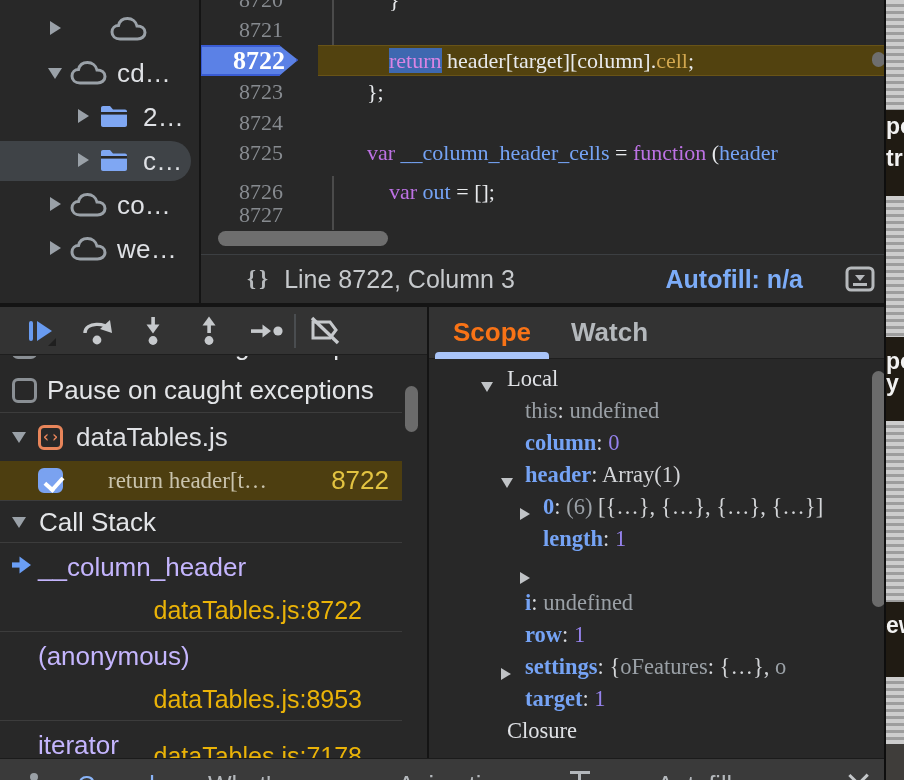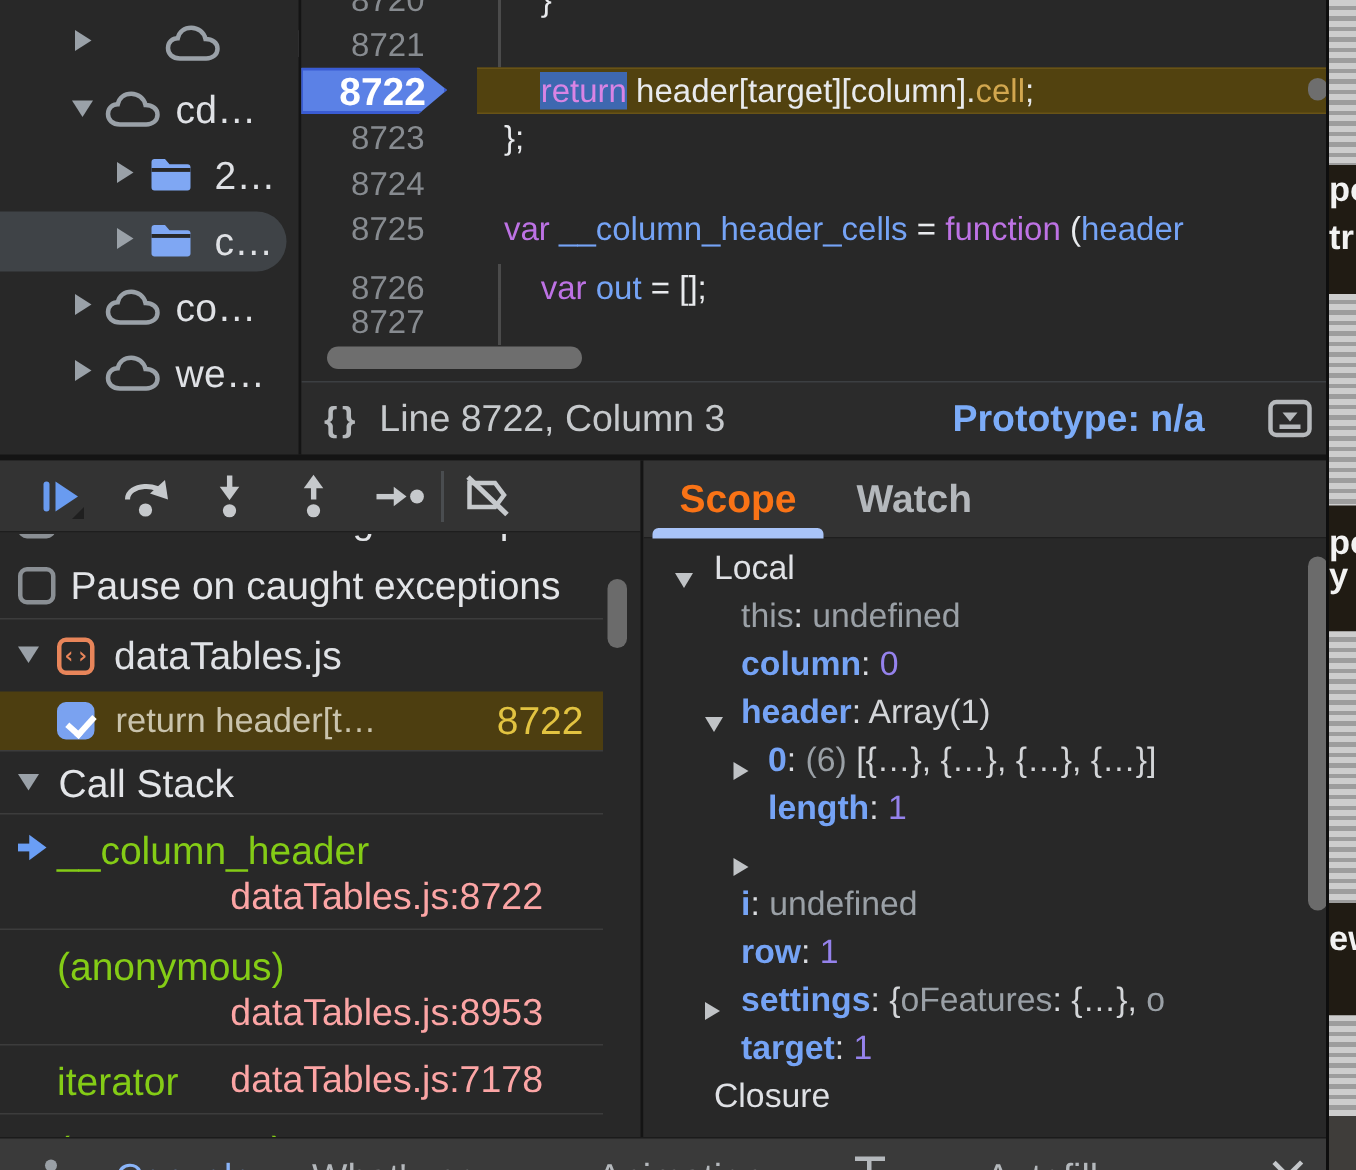--- a/index.html
+++ b/index.html
@@ -1,18 +1,18 @@
 <!DOCTYPE html>
 <html><head>
 <meta charset="utf-8">
 <style>
   * { margin:0; padding:0; box-sizing:border-box; }
   html,body { width:904px; height:780px; overflow:hidden; background:#282828;
     font-family:"Liberation Sans", sans-serif; }
-  .mono { font-family:Liberation Sans, sans-serif; }
+  .mono { font-family:Liberation Serif, serif;padding-left:31px; }
   .abs { position:absolute; }
   #stage { position:relative; width:904px; height:780px; background:#282828; }
 
   
   #navigator { left:0; top:0; width:199px; height:303px; background:#282828; overflow:hidden; }
   .nav-row { position:absolute; left:0; width:199px; height:44px; display:flex; align-items:center; }
   .nav-row .sel-pill { position:absolute; left:0; top:2px; height:40px; width:191px;
      background:#3f4347; border-radius:0 20px 20px 0; }
   .nav-tri { width:14px; text-align:center; color:#9aa1a8; font-size:15px; flex:0 0 14px;
      position:relative; }
@@ -79,22 +79,22 @@
      color:#e8855a; font-size:15px; font-weight:bold; text-align:center; line-height:19px;
      font-family:"DejaVu Sans Mono",monospace; letter-spacing:0; }
   .grp-label { margin-left:13px; color:#dfe1e5; font-size:26px; }
   #bp-row { position:relative; height:39px; background:#4d3e10; display:flex; align-items:center; }
   #bp-snippet { margin-left:14px; color:#c9c3ad; font-size:23px; white-space:nowrap; }
   #bp-line { margin-left:auto; margin-right:13px; color:#e2c341; font-size:26px; }
   .stack-header { position:relative; margin-top:2px; height:39px; display:flex; align-items:center; }
   .stack-header .nav-tri { margin-left:12px; }
   .stack-title { margin-left:13px; color:#e3e5e8; font-size:26px; }
   .frame { position:relative; padding:8px 0 5px 0; }
-  .frame-name { margin-left:38px; color:#84cc16; font-size:26px; line-height:32px;}
-  .frame-loc { color:#fca5a5; font-size:25px; text-align:right; margin-right:40px; line-height:31px; }
+  .frame-name { margin-left:38px; color:#c4b5fd; font-size:26px; line-height:32px;}
+  .frame-loc { color:#eab308; font-size:25px; text-align:right; margin-right:40px; line-height:31px;margin-top:12px; }
   .frame-one { display:flex; }
   .frame-one .frame-loc { margin-left:auto; }
   .exec-arrow { position:absolute; left:11px; top:12px; }
   #dbg-vscroll { position:absolute; left:405px; top:79px; width:13px; height:46px; border-radius:7px; background:#6b6b6b; }
 
   
   #bottom-right { left:429px; top:307px; width:455px; height:451px; background:#282828; overflow:hidden; }
   #scope-tabs { position:absolute; left:0; top:0; width:455px; height:52px; background:#333333;
      border-bottom:1px solid #1e1e1e; display:flex; align-items:center; }
   .tab { font-size:26px; font-weight:bold; color:#b4b8bc; margin-left:24px; position:relative; height:52px;
@@ -248,21 +248,21 @@
         <div class="indent-guide"></div>
         <div class="gutter-num mono">8727</div>
         <div class="code-text mono"></div>
       </div>
       <div id="exec-marker" class="abs mono">8722</div>
       <div id="h-scrollbar" class="abs"></div>
       <div id="v-scrollbar-editor" class="abs"></div>
       <div id="status-bar" class="abs">
       <span id="brace-icon" class="mono">{}</span>
       <span id="linecol">Line 8722, Column 3</span>
-      <span id="coverage">Prototype: n/a</span>
+      <span id="coverage">Autofill: n/a</span>
       <span id="coverage-icon">
         <svg width="30" height="28" viewBox="0 0 30 28">
             <rect x="2" y="3" width="26" height="22" rx="4" fill="none" stroke="#b6b9bc" stroke-width="3"></rect>
             <path d="M10 10 L20 10 L15 16 Z" fill="#b6b9bc"></path>
             <rect x="8" y="18" width="14" height="3" fill="#b6b9bc"></rect>
           </svg>
       </span>
     </div>
     </div>
 

